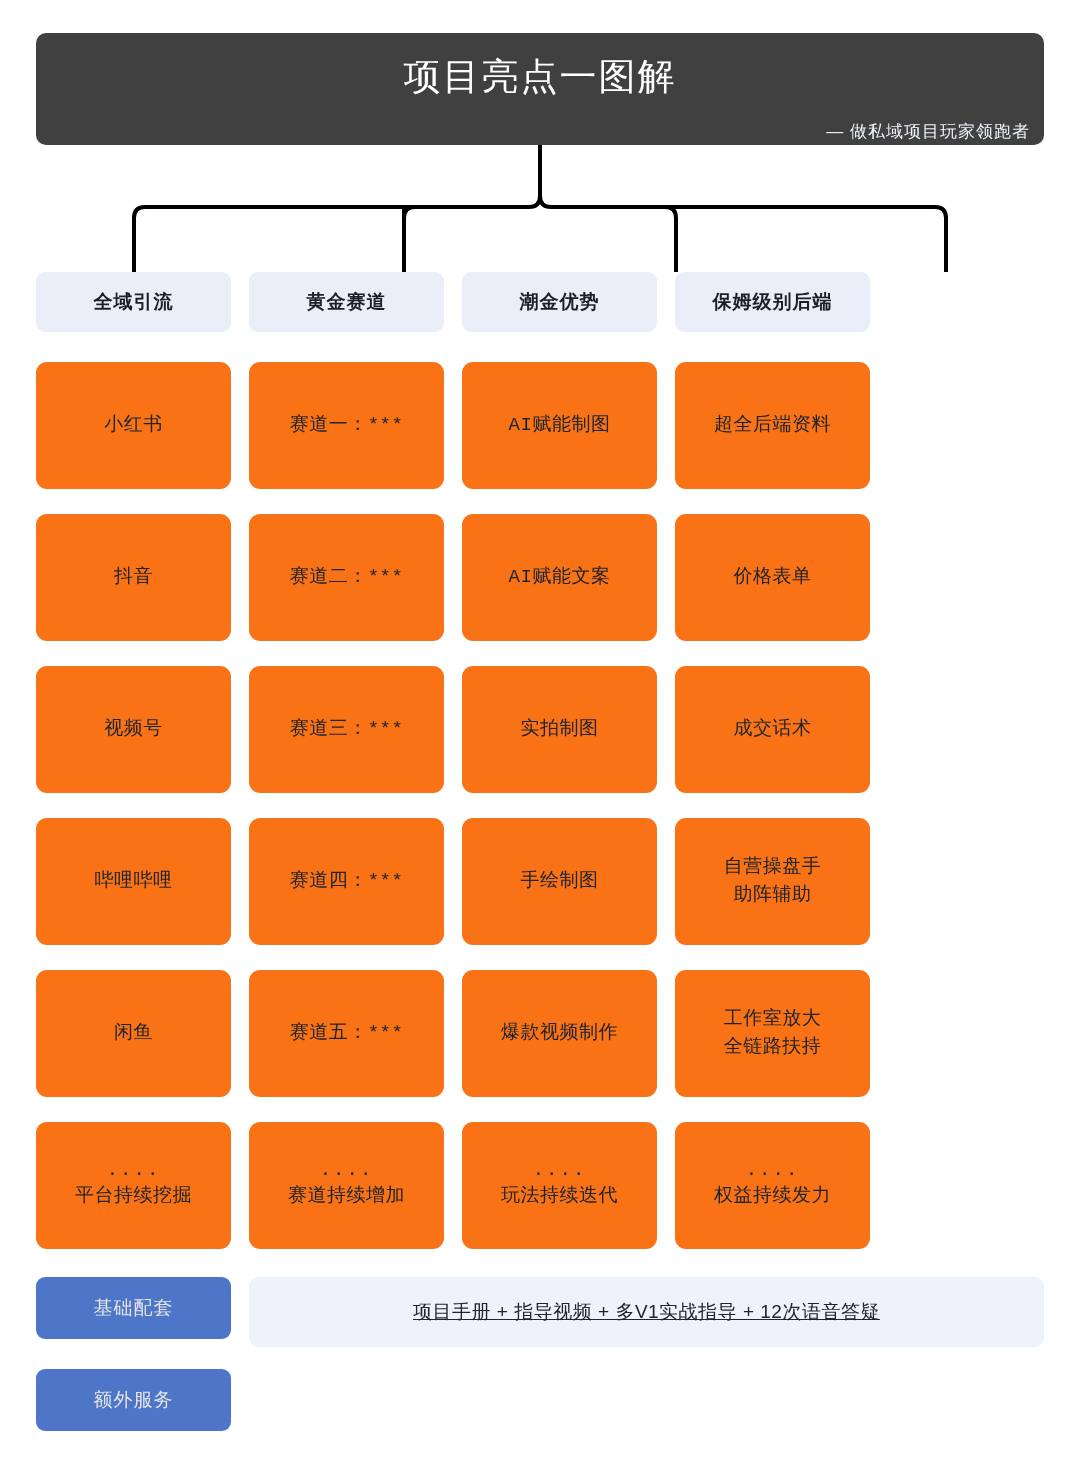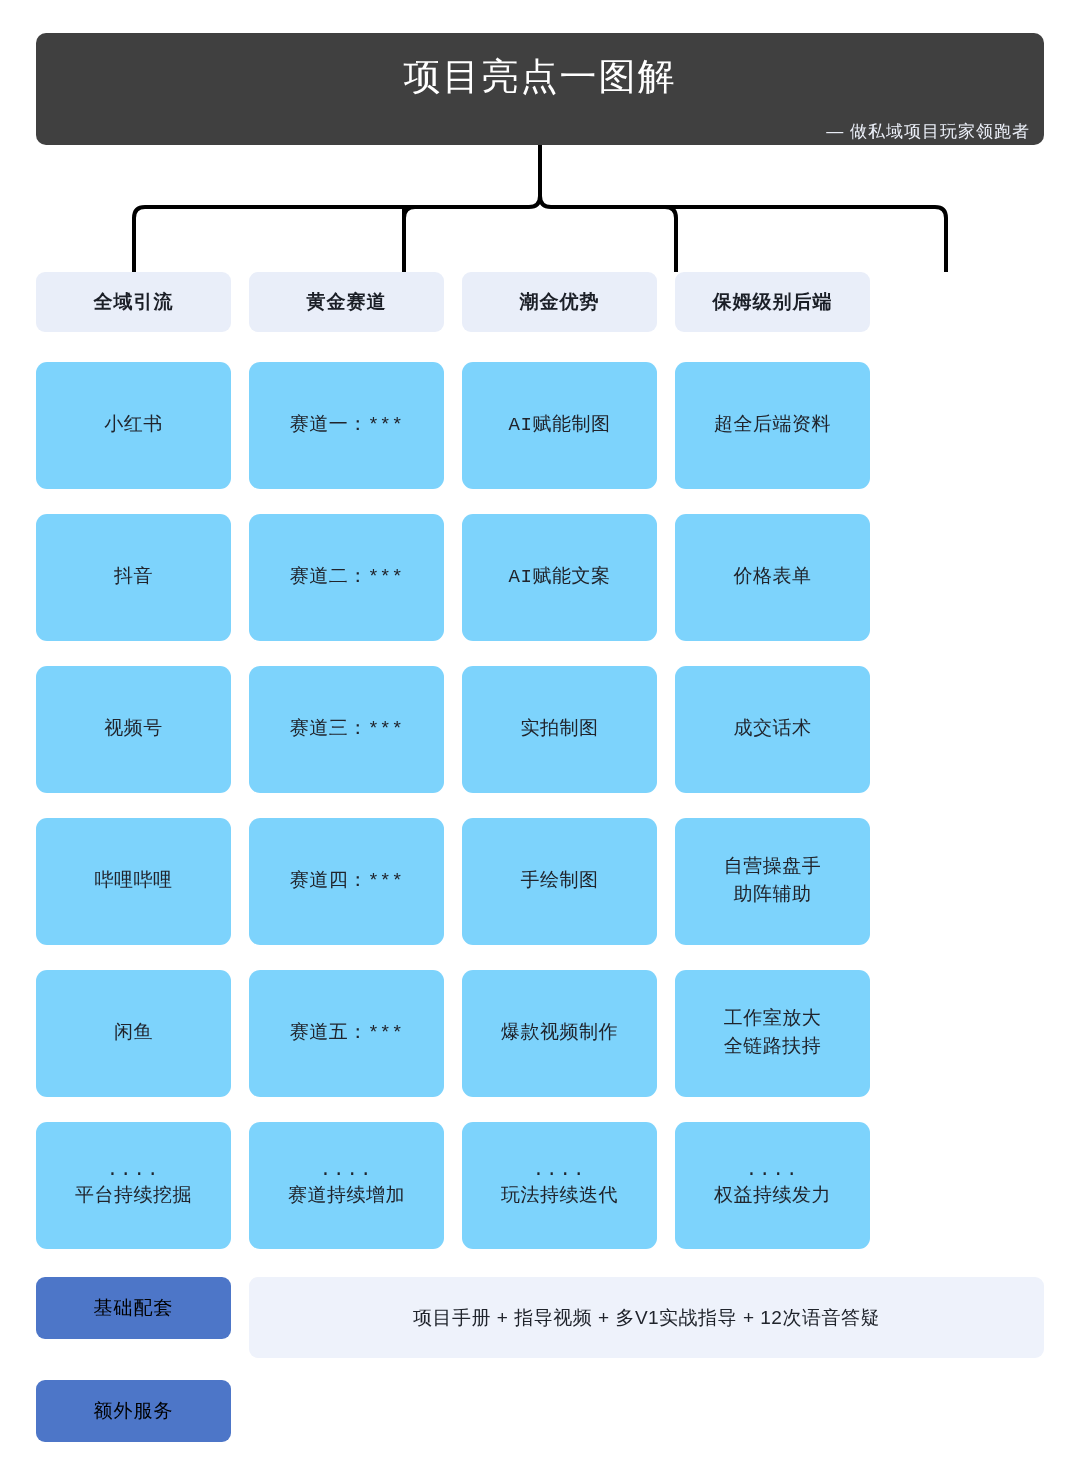--- a/index.html
+++ b/index.html
@@ -90,21 +90,21 @@
     align-items: center;
     justify-content: center;
     font-size: 19px;
     font-weight: bold;
     color: #1b1f27;
     letter-spacing: 1px;
     margin-bottom: 30px;
   }
   .cell {
     height: 127px;
-    background: #7dd3fc;
+    background: #f97316;
     border-radius: 11px;
     display: flex;
     align-items: center;
     justify-content: center;
     text-align: center;
     font-size: 19px;
     color: #20242c;
     line-height: 1.45;
     margin-bottom: 25px;
     letter-spacing: 0.5px;
@@ -141,35 +141,36 @@
   }
   .bottom-row:last-child { margin-bottom: 0; }
   .bottom-badge {
     width: 195px;
     height: 62px;
     background: #4d76c8;
     border-radius: 9px;
     display: flex;
     align-items: center;
     justify-content: center;
-    color: #000000;
+    color: #e5e5e5;
     font-size: 19px;
     letter-spacing: 1px;
   }
   .bottom-content {
     flex: 1;
-    height: 81px;
+    height: 70px;
     background: #eef2fb;
     border-radius: 9px;
     display: flex;
     align-items: center;
     justify-content: center;
     font-size: 19px;
     color: #20242c;
     letter-spacing: 0.5px;
+    text-decoration: underline;
   }
 </style>
 </head>
 <body>
 
 <div class="page">
 
   <div class="header-banner">
     <div class="header-title">项目亮点一图解</div>
     <div class="header-subtitle">— 做私域项目玩家领跑者</div>

